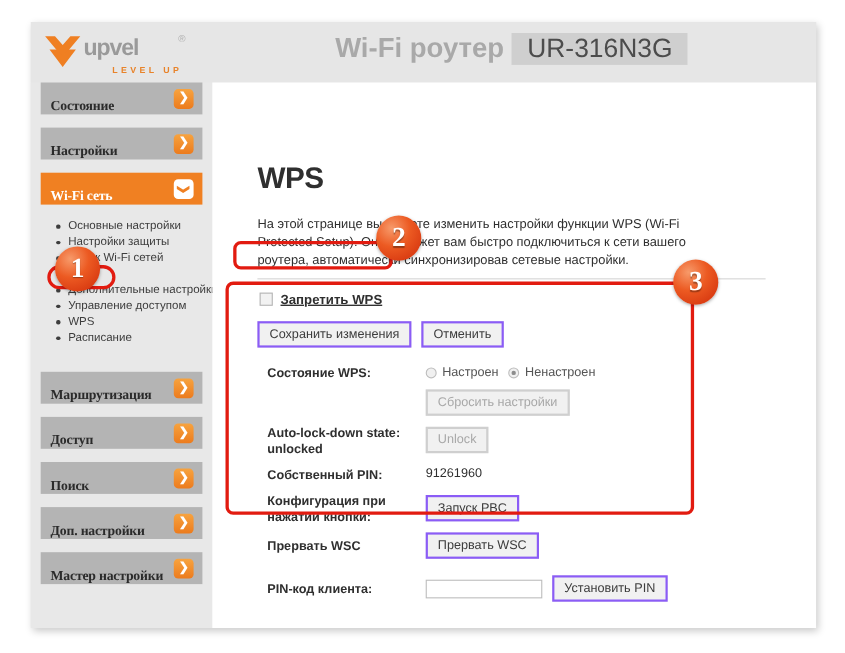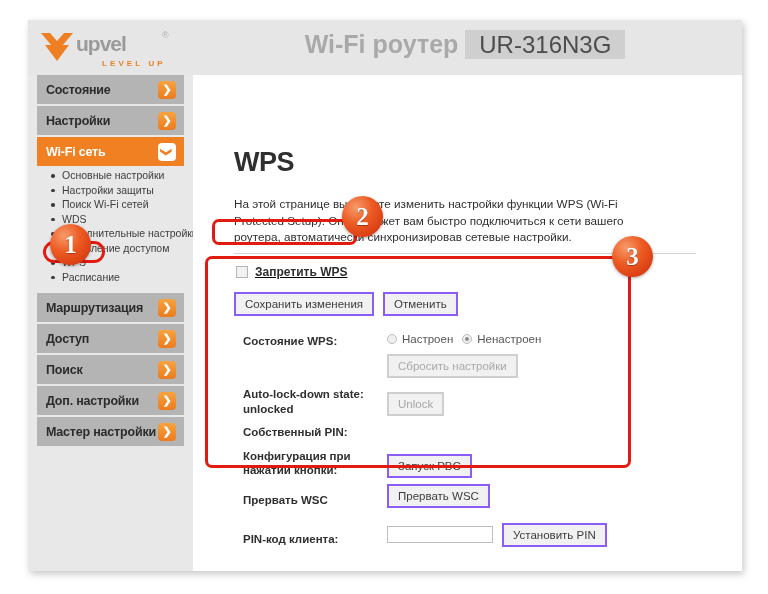--- a/index.html
+++ b/index.html
@@ -95,26 +95,27 @@
     left: 0; top: 55px;
     width: 165px;
     bottom: 0;
     background: #e8e8e8;
     padding: 0 9px;
     box-sizing: border-box;
   }
   .menu-item {
     position: relative;
     height: 29px;
-    margin-bottom: 2px;
+    margin-bottom: 12px;
     background: #b4b4b4;
     display: flex;
-    align-items: center;
+    align-items: flex-end;
     padding-left: 9px;
     box-sizing: border-box;
+    font-family: Liberation Serif, serif;
   }
   .menu-item.active { background: #f08022; }
   .menu-label {
     font-size: 12.5px;
     font-weight: bold;
     color: #2b2b2b;
     letter-spacing: -0.2px;
   }
   .menu-item.active .menu-label { color: #ffffff; }
   .menu-arrow {
@@ -130,21 +131,21 @@
     color: #ffffff;
     font-size: 11px;
     font-weight: bold;
     line-height: 1;
   }
   .menu-item.active .menu-arrow {
     background: #ffffff;
     color: #f08022;
   }
   #submenu {
-    margin: 2px 0 9px 0;
+    margin: 2px 0 24px 0;
     padding: 0 0 0 14px;
     list-style: none;
   }
   #submenu li {
     position: relative;
     font-size: 10.5px;
     color: #3d3d3d;
     line-height: 14.5px;
     padding-left: 11px;
     white-space: nowrap;
@@ -226,21 +227,21 @@
   .btn.disabled { color: #a8a8a8; border-color: #cfcfcf; }
 
   
   #settings {
     position: absolute;
     left: 50px; top: 255px;
     width: 400px;
   }
   .srow {
     display: flex;
-    align-items: flex-end;
+    align-items: center;
     margin-bottom: 6px;
   }
   .slabel {
     width: 144px;
     font-size: 11.5px;
     font-weight: bold;
     color: #2f2f2f;
     line-height: 14.5px;
     padding-top: 3px;
   }
@@ -432,20 +433,23 @@
 
         <div class="srow">
           <div class="slabel">Auto-lock-down state: unlocked</div>
           <div class="sval">
             <button class="btn disabled">Unlock</button>
           </div>
         </div>
 
         <div class="srow">
           <div class="slabel">Собственный PIN:</div>
+          <div class="sval">
+            <span class="pin-value">91261960</span>
+          </div>
         </div>
 
         <div class="srow">
           <div class="slabel">Конфигурация при нажатии кнопки:</div>
           <div class="sval">
             <button class="btn">Запуск PBC</button>
           </div>
         </div>
 
         <div class="srow">

